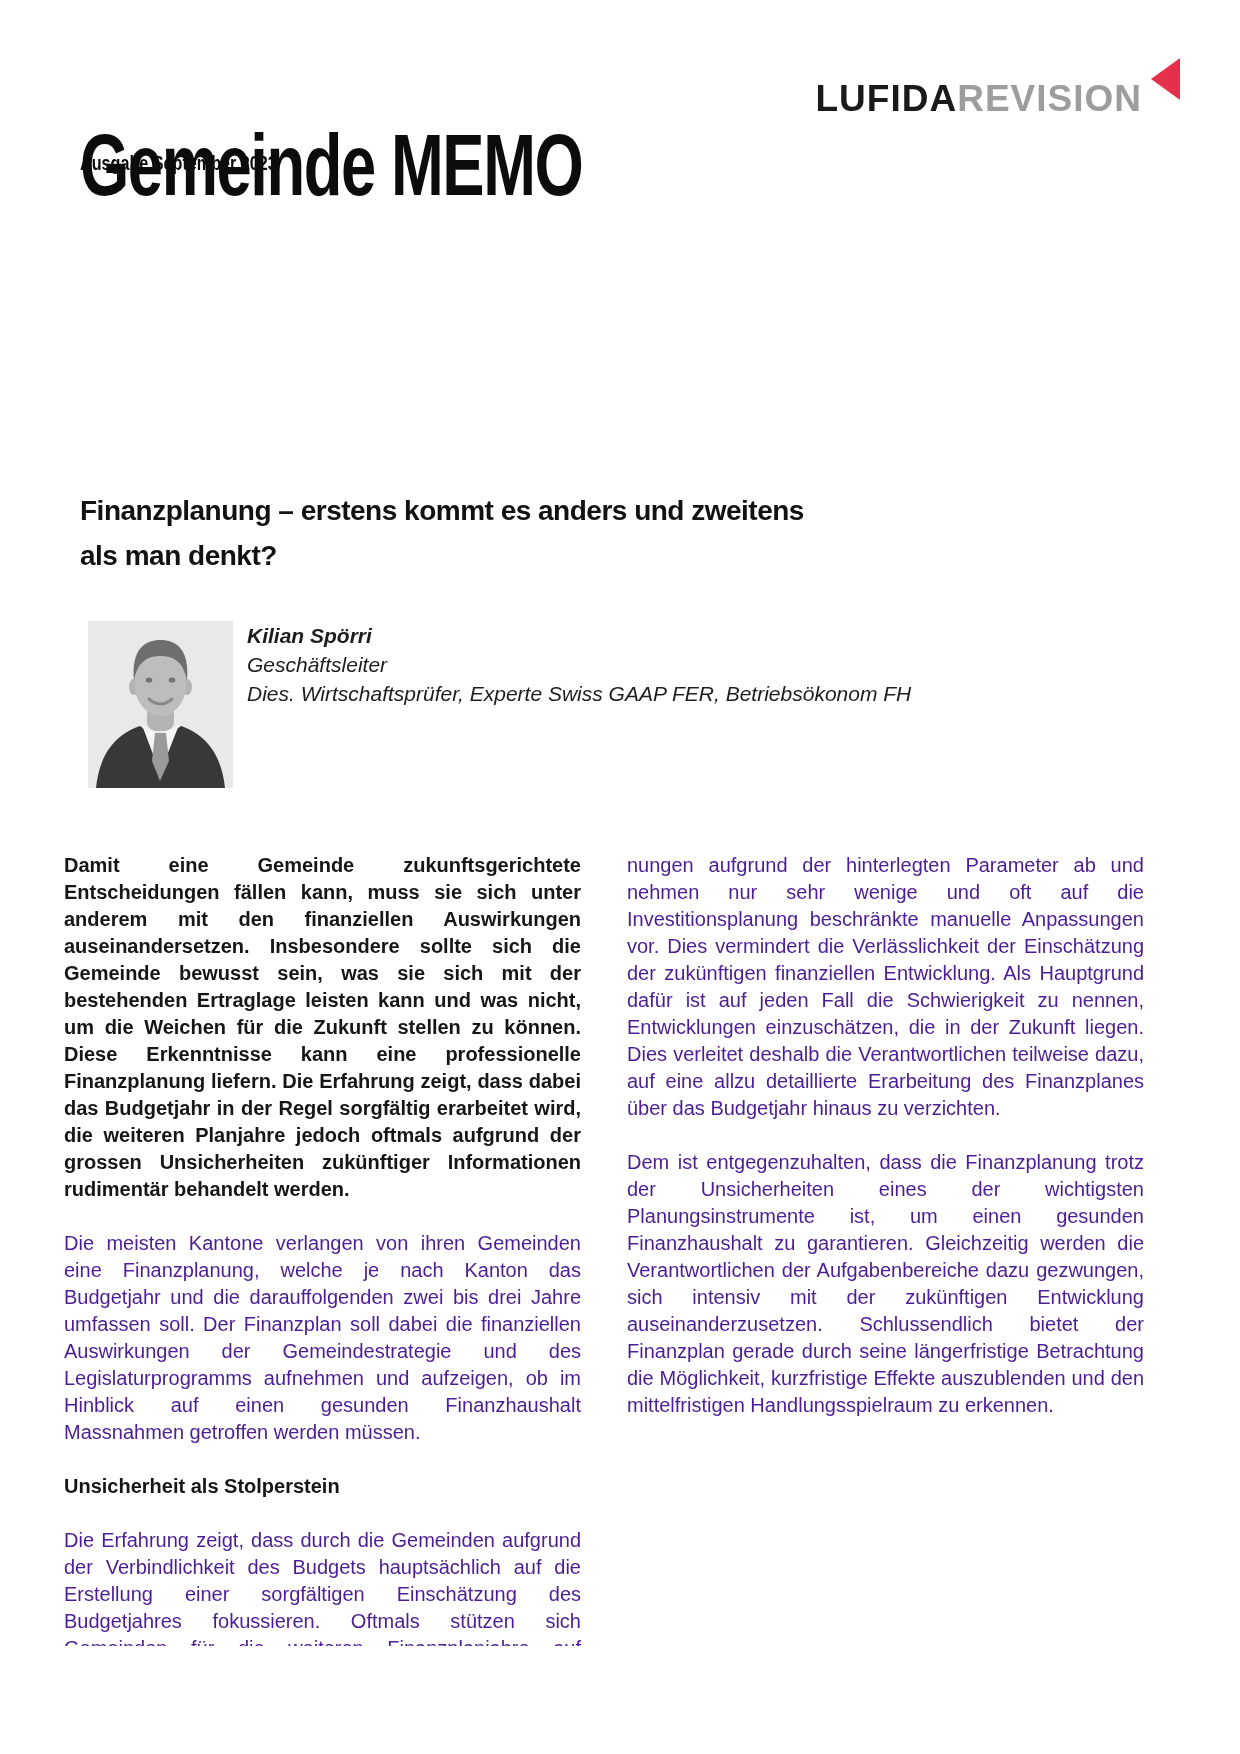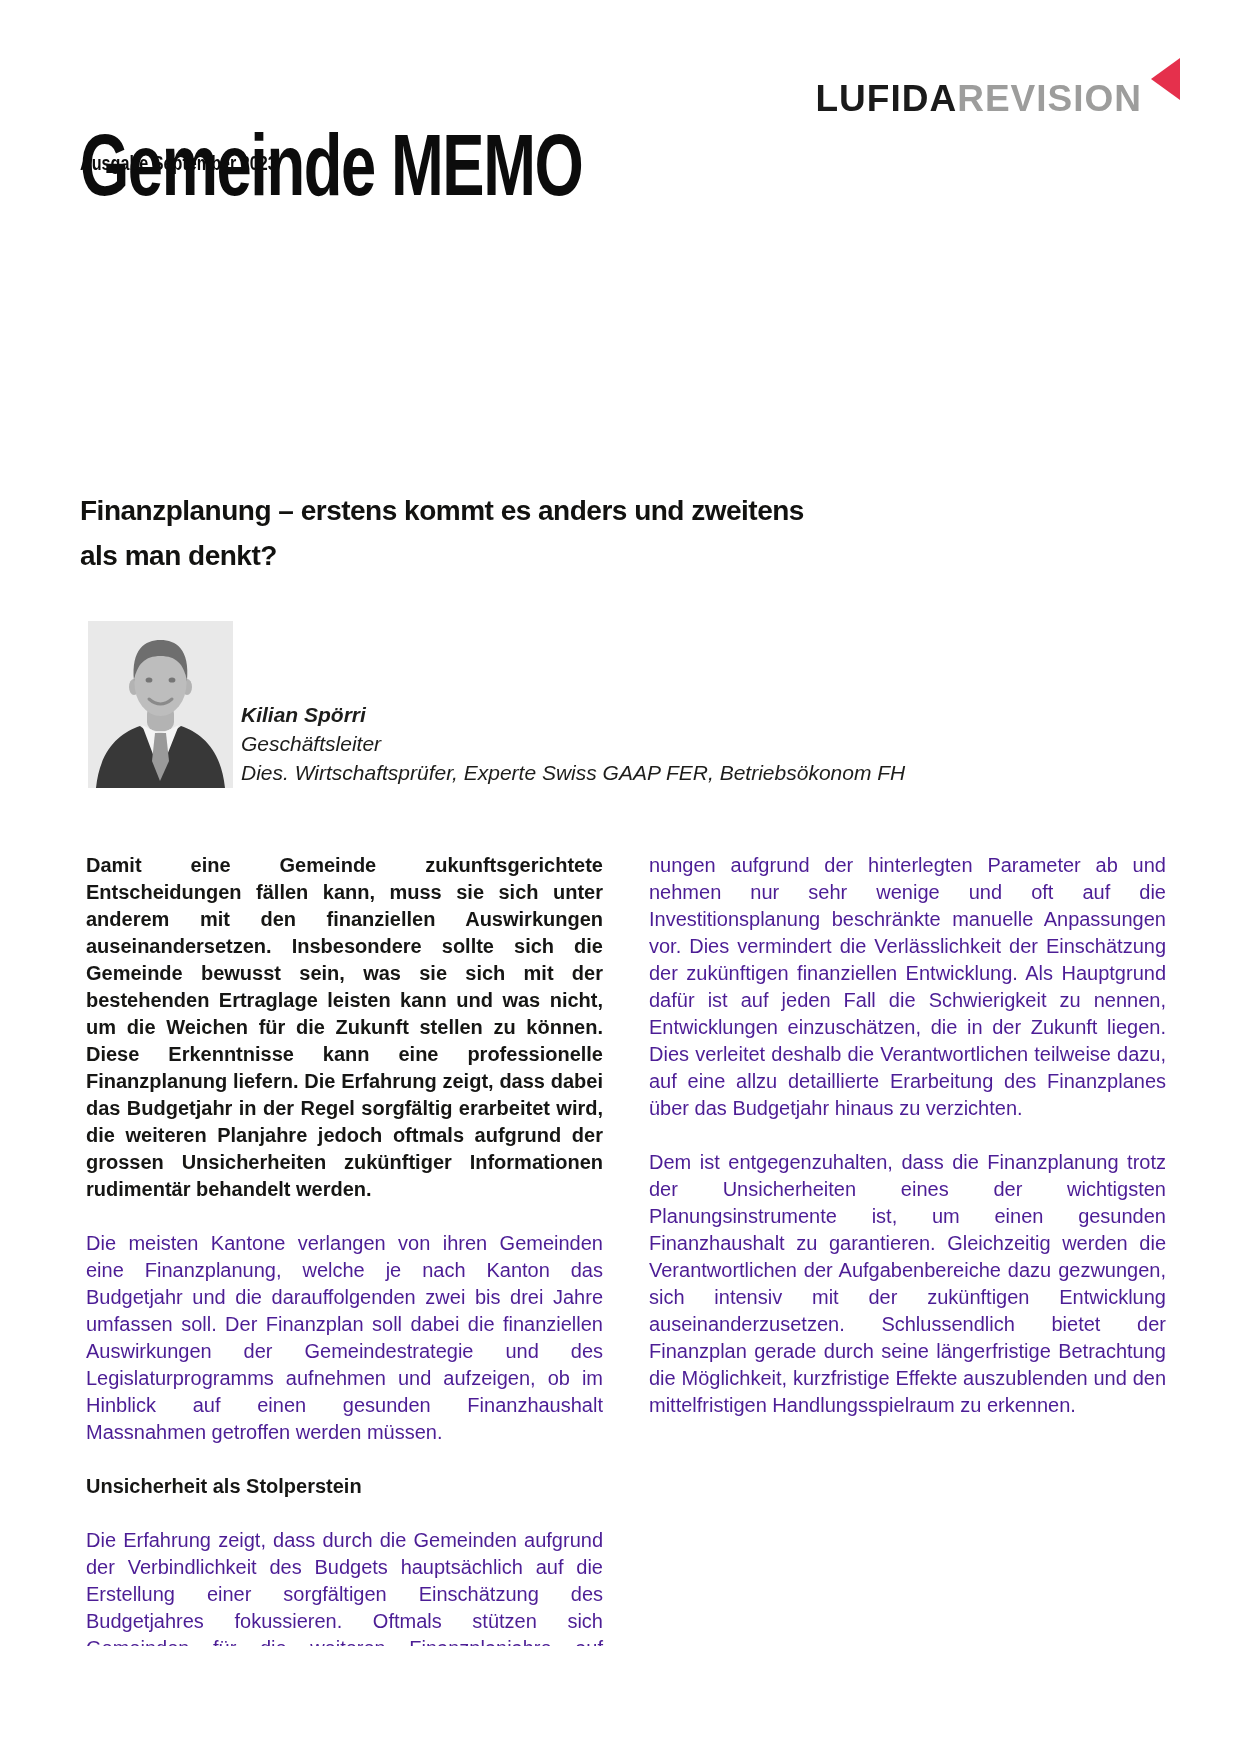--- a/index.html
+++ b/index.html
@@ -43,31 +43,31 @@
   .headline{
     position:absolute;left:80px;top:488px;
     width:1010px;margin:0;
     font-size:28px;font-weight:700;line-height:45px;
     letter-spacing:-0.5px;color:#121210;
     white-space:pre-line;
   }
   
   .author{
     position:absolute;left:88px;top:621px;
-    display:flex;align-items:flex-end;gap:8px;
+    display:flex;gap:14px;
   }
   .author-photo{width:145px;height:167px;display:block;}
   .author-meta{
     font-size:21px;line-height:29px;font-style:italic;
     color:#1d1d1b;padding-bottom:1px;white-space:nowrap;
   }
   .author-name{font-weight:700;}
   
   .columns{
-    position:absolute;left:86px;top:852px;
+    position:absolute;left:64px;top:852px;
     width:1080px;
     display:flex;gap:46px;
   }
   .col{flex:1;min-width:0;}
   .col p{
     margin:0 0 27px 0;
     font-size:20px;line-height:27px;
     text-align:justify;color:#4c1d95;
   }
   .col p.lead{font-weight:700;color:#161614;}

